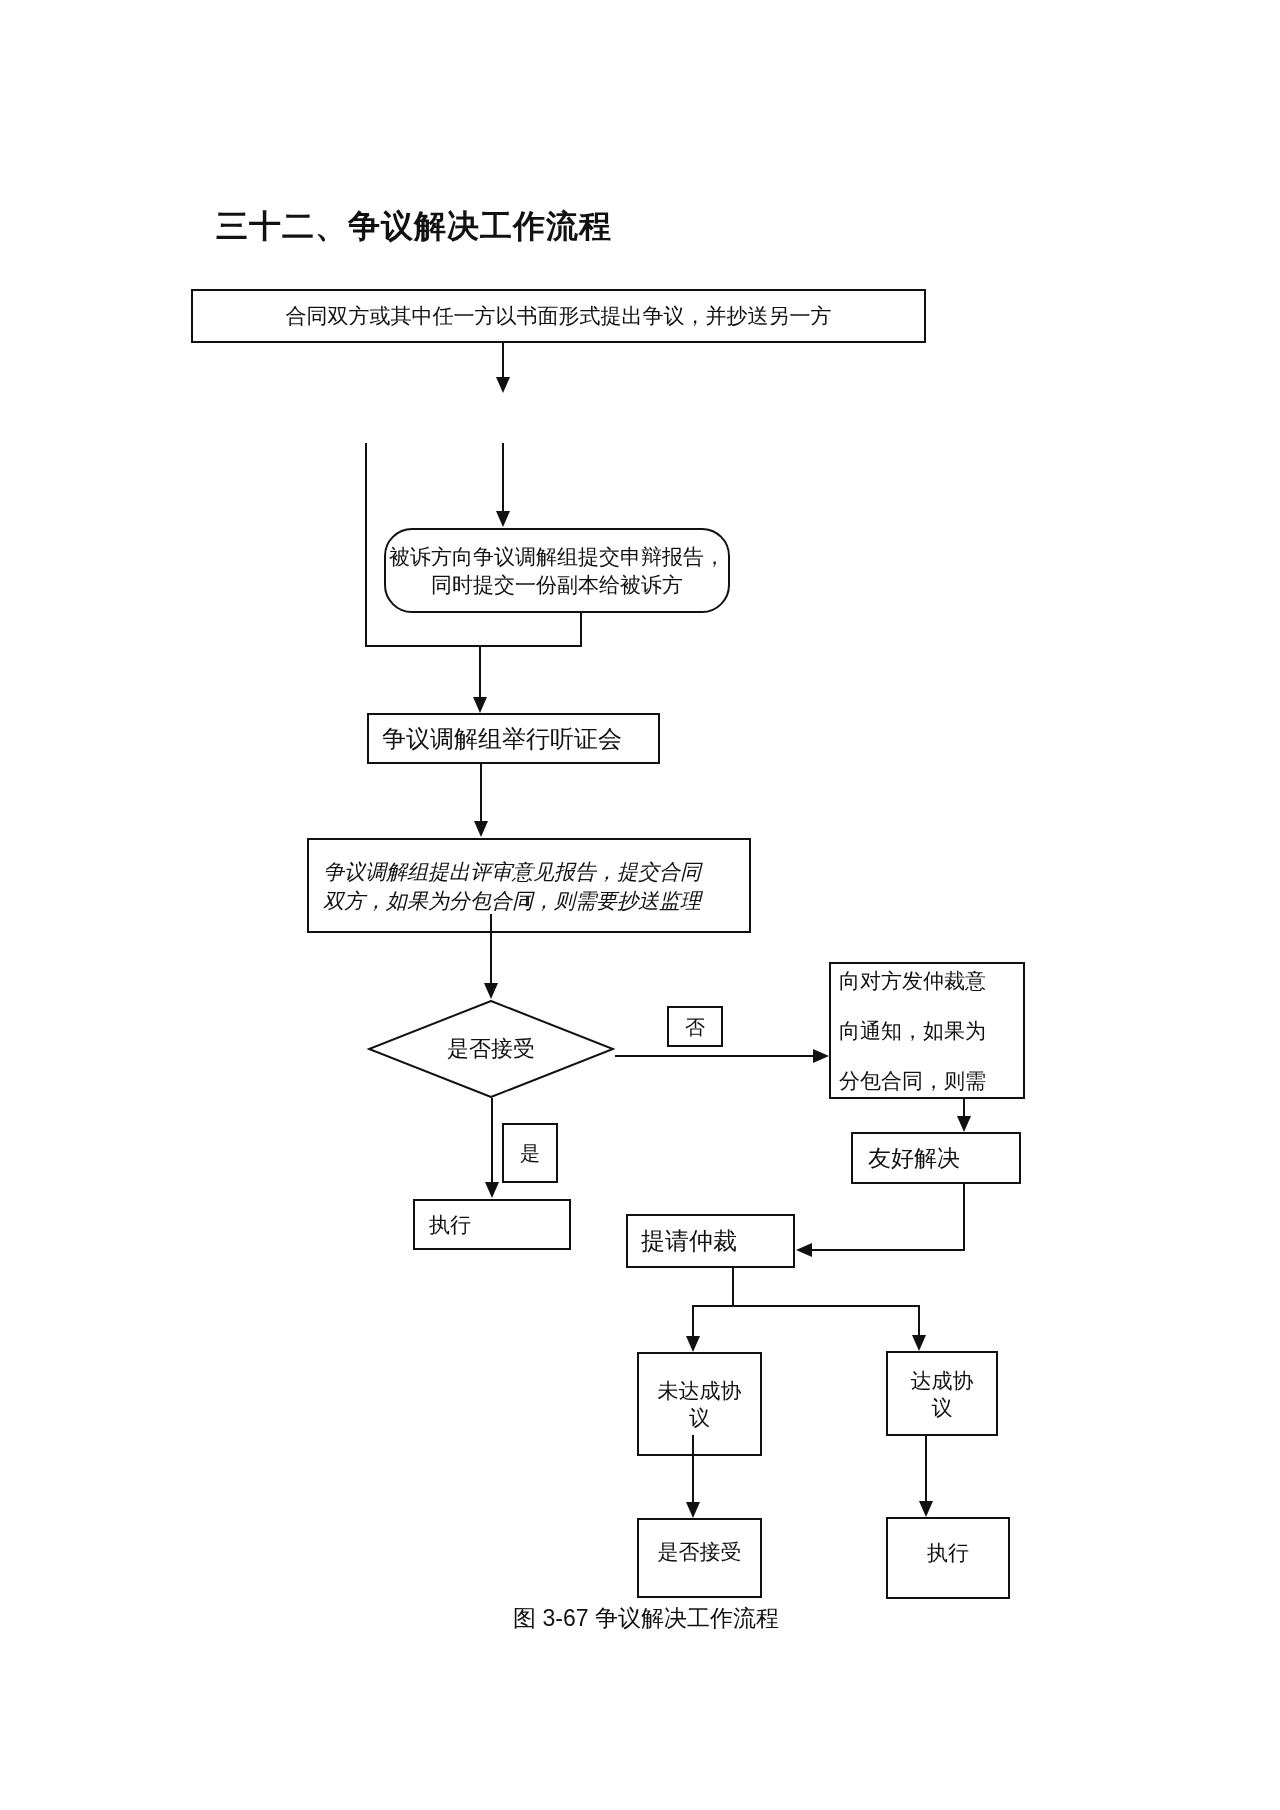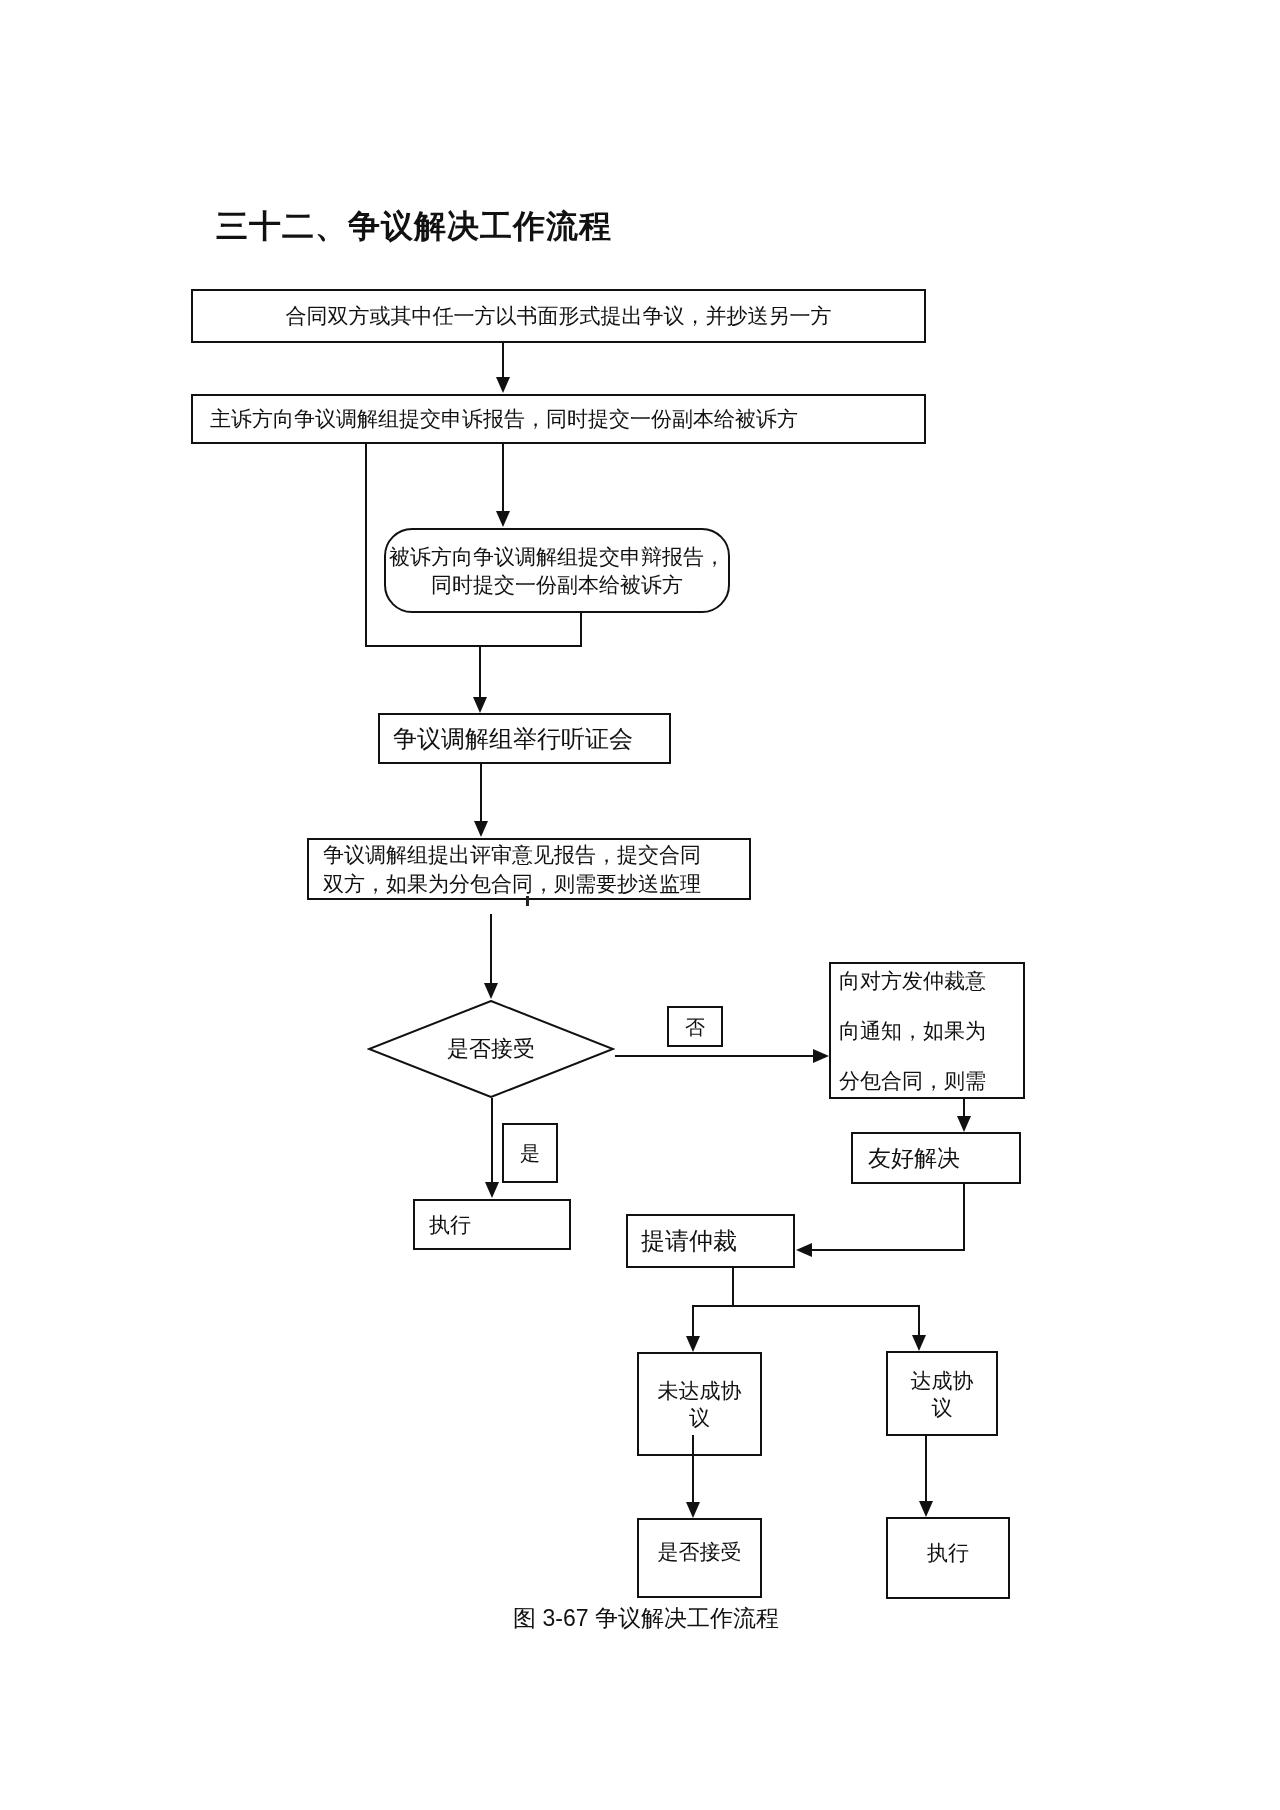--- a/index.html
+++ b/index.html
@@ -69,43 +69,42 @@
 
 <div id="page">
 
   <div class="title" style="left:196px;top:205px;margin-left:20px;">三十二、争议解决工作流程</div>
 
   <div class="node center" style="left:191px;top:289px;width:735px;height:54px;">合同双方或其中任一方以书面形式提出争议，并抄送另一方</div>
 
   <div class="vline" style="left:502px;top:342px;width:2px;height:37px;"></div>
   <div class="arr-down" style="left:496px;top:377px;"></div>
 
-  <div class="node" style="left:191px;top:394px;width:735px;height:50px;padding-left:17px;">主诉方向争议调解组提交申诉报告，同时提交一份副本给被诉方</div>
 
   <div class="vline" style="left:502px;top:443px;width:2px;height:70px;"></div>
   <div class="arr-down" style="left:496px;top:511px;"></div>
 
   <div class="vline" style="left:365px;top:443px;width:2px;height:204px;"></div>
 
   <div class="node center pre" style="left:384px;top:528px;width:346px;height:85px;border-radius:28px;">被诉方向争议调解组提交申辩报告，
 同时提交一份副本给被诉方</div>
 
   <div class="vline" style="left:580px;top:612px;width:2px;height:35px;"></div>
 
   <div class="hline" style="left:365px;top:645px;width:217px;height:2px;"></div>
 
   <div class="vline" style="left:479px;top:645px;width:2px;height:53px;"></div>
   <div class="arr-down" style="left:473px;top:697px;"></div>
 
-  <div class="node" style="left:378px;top:713px;width:293px;height:51px;padding-left:13px;font-size:24px;">争议调解组举行听证会</div>
+  <div class="node" style="left:367px;top:713px;width:293px;height:51px;padding-left:13px;font-size:24px;">争议调解组举行听证会</div>
 
   <div class="vline" style="left:480px;top:763px;width:2px;height:59px;"></div>
   <div class="arr-down" style="left:474px;top:821px;"></div>
 
-  <div class="node pre" style="left:307px;top:838px;width:444px;height:62px;padding-left:14px;line-height:29px;">争议调解组提出评审意见报告，提交合同
+  <div class="node pre" style="left:307px;top:838px;width:444px;height:95px;padding-left:14px;line-height:29px;font-style:italic;">争议调解组提出评审意见报告，提交合同
 双方，如果为分包合同，则需要抄送监理</div>
   <div class="tick" style="left:526px;top:896px;width:3px;height:10px;"></div>
 
   <div class="vline" style="left:490px;top:914px;width:2px;height:70px;"></div>
   <div class="arr-down" style="left:484px;top:983px;"></div>
 
   <div class="diamond-wrap" style="left:367px;top:1000px;width:248px;height:98px;">
     <svg width="248" height="98" viewBox="0 0 248 98">
       <polygon points="124,1 246,49 124,97 2,49" fill="#ffffff" stroke="#111111" stroke-width="2"></polygon>
     </svg>

